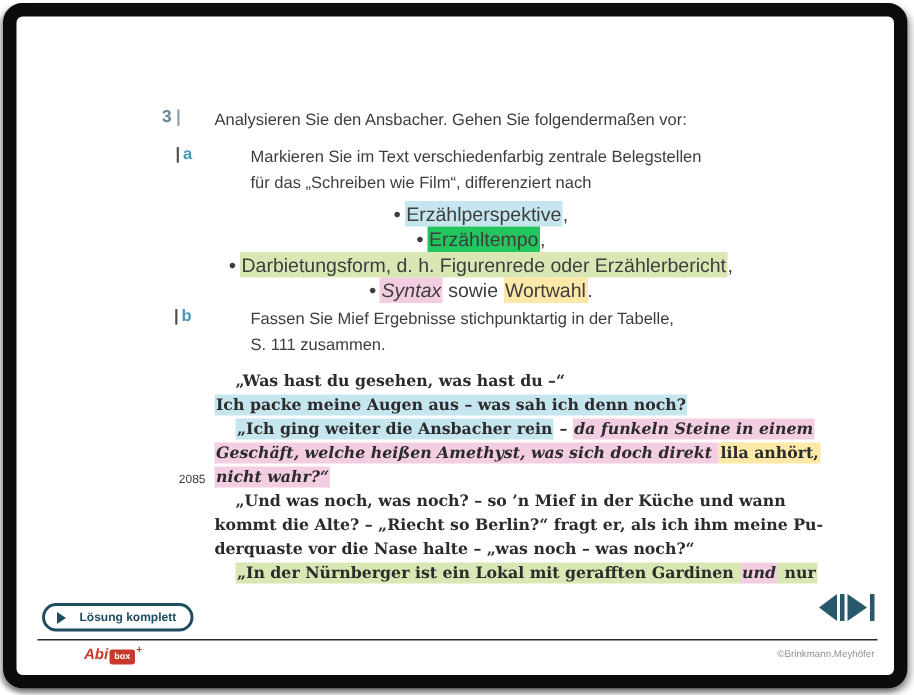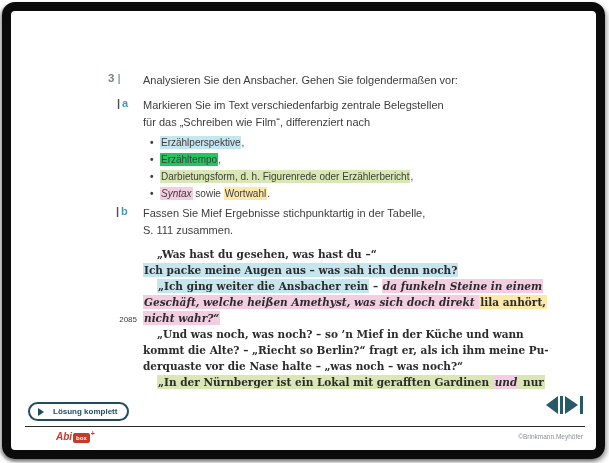--- a/index.html
+++ b/index.html
@@ -18,24 +18,24 @@
   .tasknum{position:absolute;left:108px;top:72px;font-weight:bold;font-size:11.5px;color:#6c8694;}
   .tasknum .pipe{color:#8fa2ac;margin-left:3px;}
   .task3-text{position:absolute;left:143px;top:72px;white-space:nowrap;}
   .sub-marker{position:absolute;font-weight:bold;font-size:11px;}
   .sub-marker .pipe{color:#4d4d4d;}
   .sub-marker .letter{color:#4899b4;margin-left:2px;}
   .marker-a{left:117px;top:97px;}
   .marker-b{left:116px;top:205px;}
   .sub-a-lines{position:absolute;left:143px;top:97px;}
   .sub-b-lines{position:absolute;left:143px;top:205px;}
-  .sub-a-lines div,.sub-b-lines div{white-space:nowrap;}
+  .sub-a-lines div,.sub-b-lines div{white-space:nowrap;margin-left:24px;}
   
   .bullets{position:absolute;left:150px;top:134px;}
-  .bullet-line{height:17px;line-height:17px;white-space:nowrap;font-size:10px;color:#3d3d3d;}
+  .bullet-line{height:17px;line-height:17px;white-space:nowrap;font-size:13px;color:#3d3d3d;text-align:center;}
   .bullet-dot{display:inline-block;width:10px;color:#3d3d3d;font-weight:bold;}
   
   .hl{padding:1px 1px;}
   .hl-cyan{background:#c5e5ef;}
   .hl-purple{background:#22c55e;}
   .hl-green{background:#d9e7b4;}
   .hl-pink{background:#f3cde2;font-style:italic;}
   .hl-yellow{background:#fce9a7;}
   
   .excerpt{

